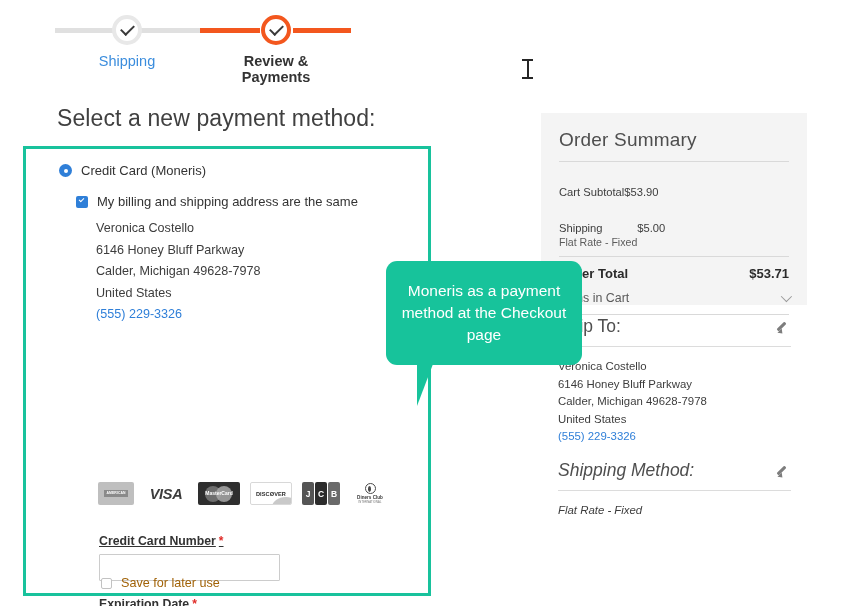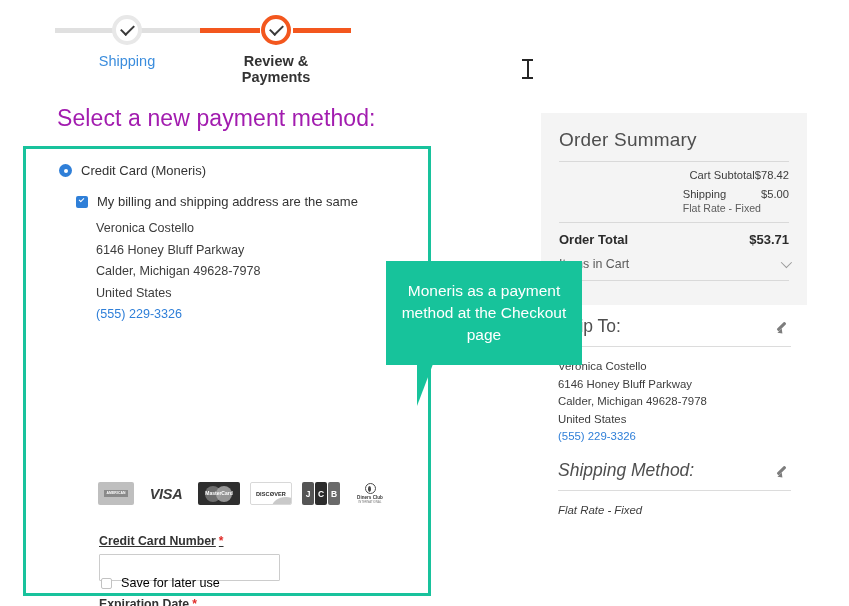--- a/index.html
+++ b/index.html
@@ -84,21 +84,21 @@
     color: #333333;
     font-weight: bold;
   }
 
   
   #payment-heading {
     position: absolute;
     left: 57px;
     top: 105px;
     font-size: 23px;
-    color: #a21caf;
+    color: #404040;
     font-weight: normal;
     letter-spacing: .1px;
   }
 
   
   #payment-form-box {
     position: absolute;
     left: 23px;
     top: 146px;
     width: 408px;
@@ -340,21 +340,21 @@
     outline: none;
   }
   .row-save {
     position: absolute;
     left: 75px;
     top: 427px;
     display: flex;
     align-items: center;
     gap: 9px;
     font-size: 12.6px;
-    color: #000000;
+    color: #a16207;
   }
   .checkbox-off {
     width: 11px;
     height: 11px;
     box-sizing: border-box;
     border: 1px solid #c2c2c2;
     border-radius: 2px;
     background: #fff;
     flex: none;
   }
@@ -377,25 +377,26 @@
     color: #4e4e4e;
     letter-spacing: .2px;
   }
   .os-divider {
     height: 1px;
     background: #d9d9d9;
     margin: 10px 0 0 0;
   }
   .os-row {
     display: flex;
-    justify-content: flex-end;
+    justify-content: flex-start;
     align-items: flex-start;
     font-size: 11.2px;
     color: #3d3d3d;
     padding: 7px 0 0 0;
+    margin-top: 17px;
   }
   .os-row .os-sub {
     display: block;
     font-size: 10.6px;
     color: #5c5c5c;
     margin-top: 2px;
   }
   .os-total {
     display: flex;
     justify-content: space-between;
@@ -479,21 +480,21 @@
   .ship-body .tel { color: #2f7fd8; }
 
   
   #callout {
     position: absolute;
     left: 386px;
     top: 261px;
     width: 196px;
     height: 104px;
     background: #17c39b;
-    border-radius: 0;
+    border-radius: 11px;
     display: flex;
     align-items: center;
     justify-content: center;
     text-align: center;
     color: #ffffff;
     font-size: 15.5px;
     line-height: 22px;
     box-sizing: border-box;
     padding: 0 12px;
     z-index: 20;
@@ -621,21 +622,21 @@
     <span>Save for later use</span>
   </div>
 </div>
 
 <div id="order-summary">
   <h2>Order Summary</h2>
   <div class="os-divider"></div>
 
   <div class="os-row">
     <span>Cart Subtotal</span>
-    <span>$78.42</span>
+    <span>$53.90</span>
   </div>
 
   <div class="os-row">
     <span>
       <span>Shipping</span>
       <span class="os-sub">Flat Rate - Fixed</span>
     </span>
     <span>$5.00</span>
   </div>
 

